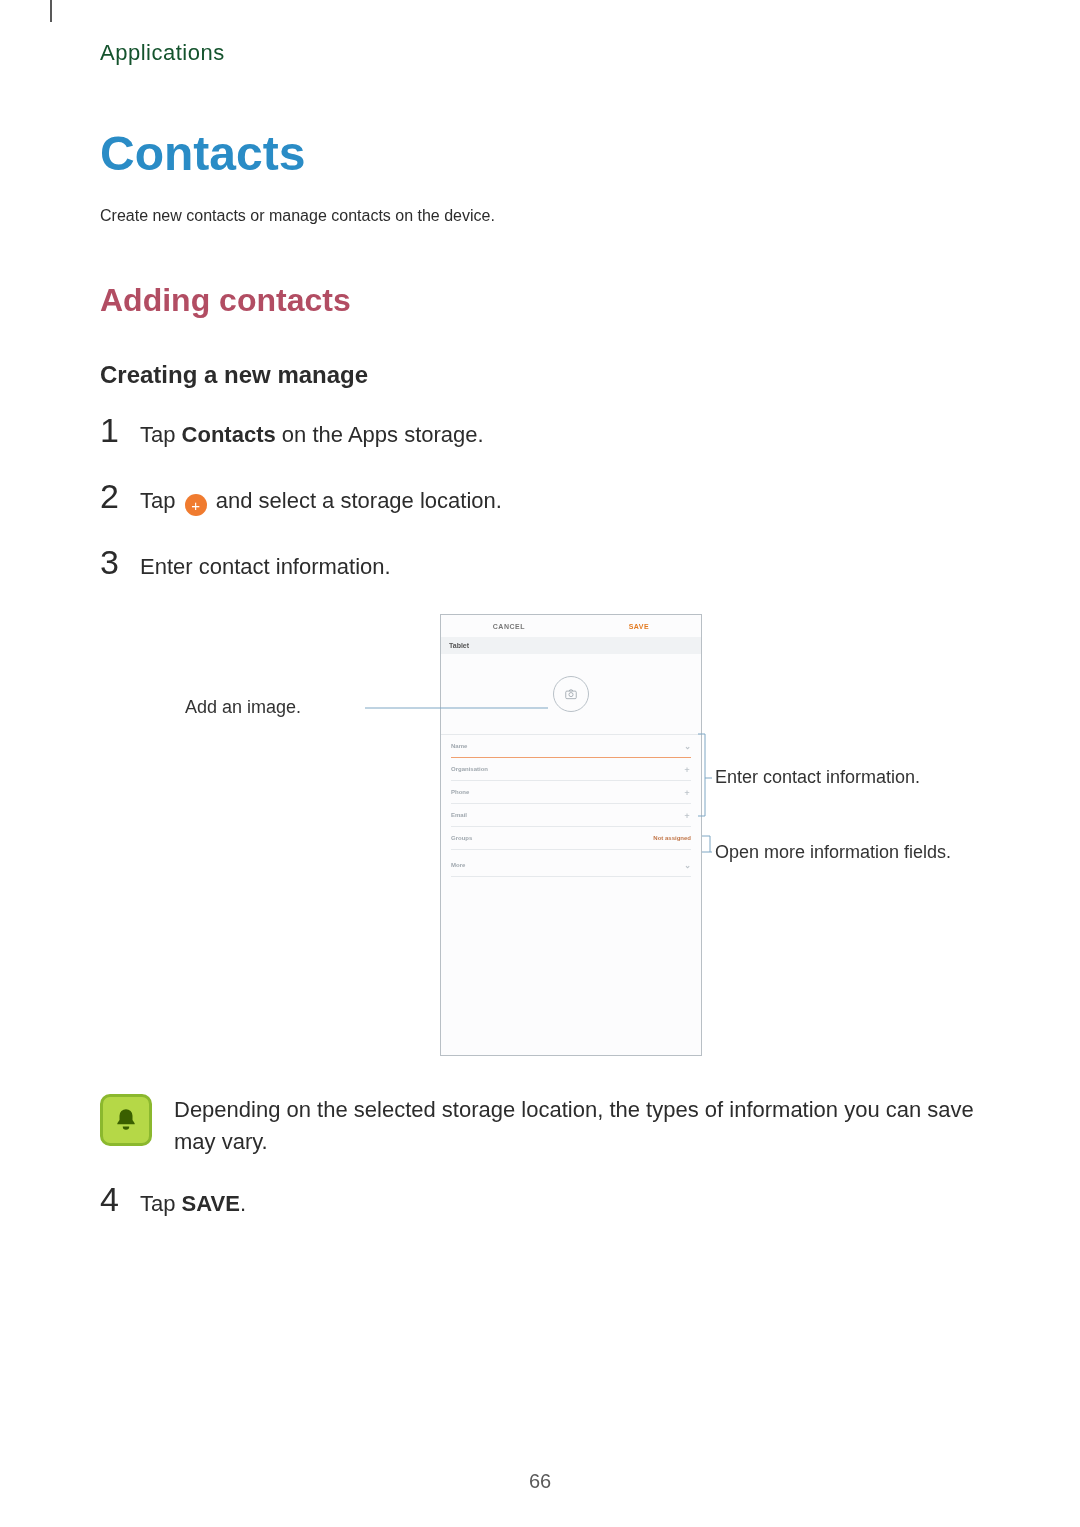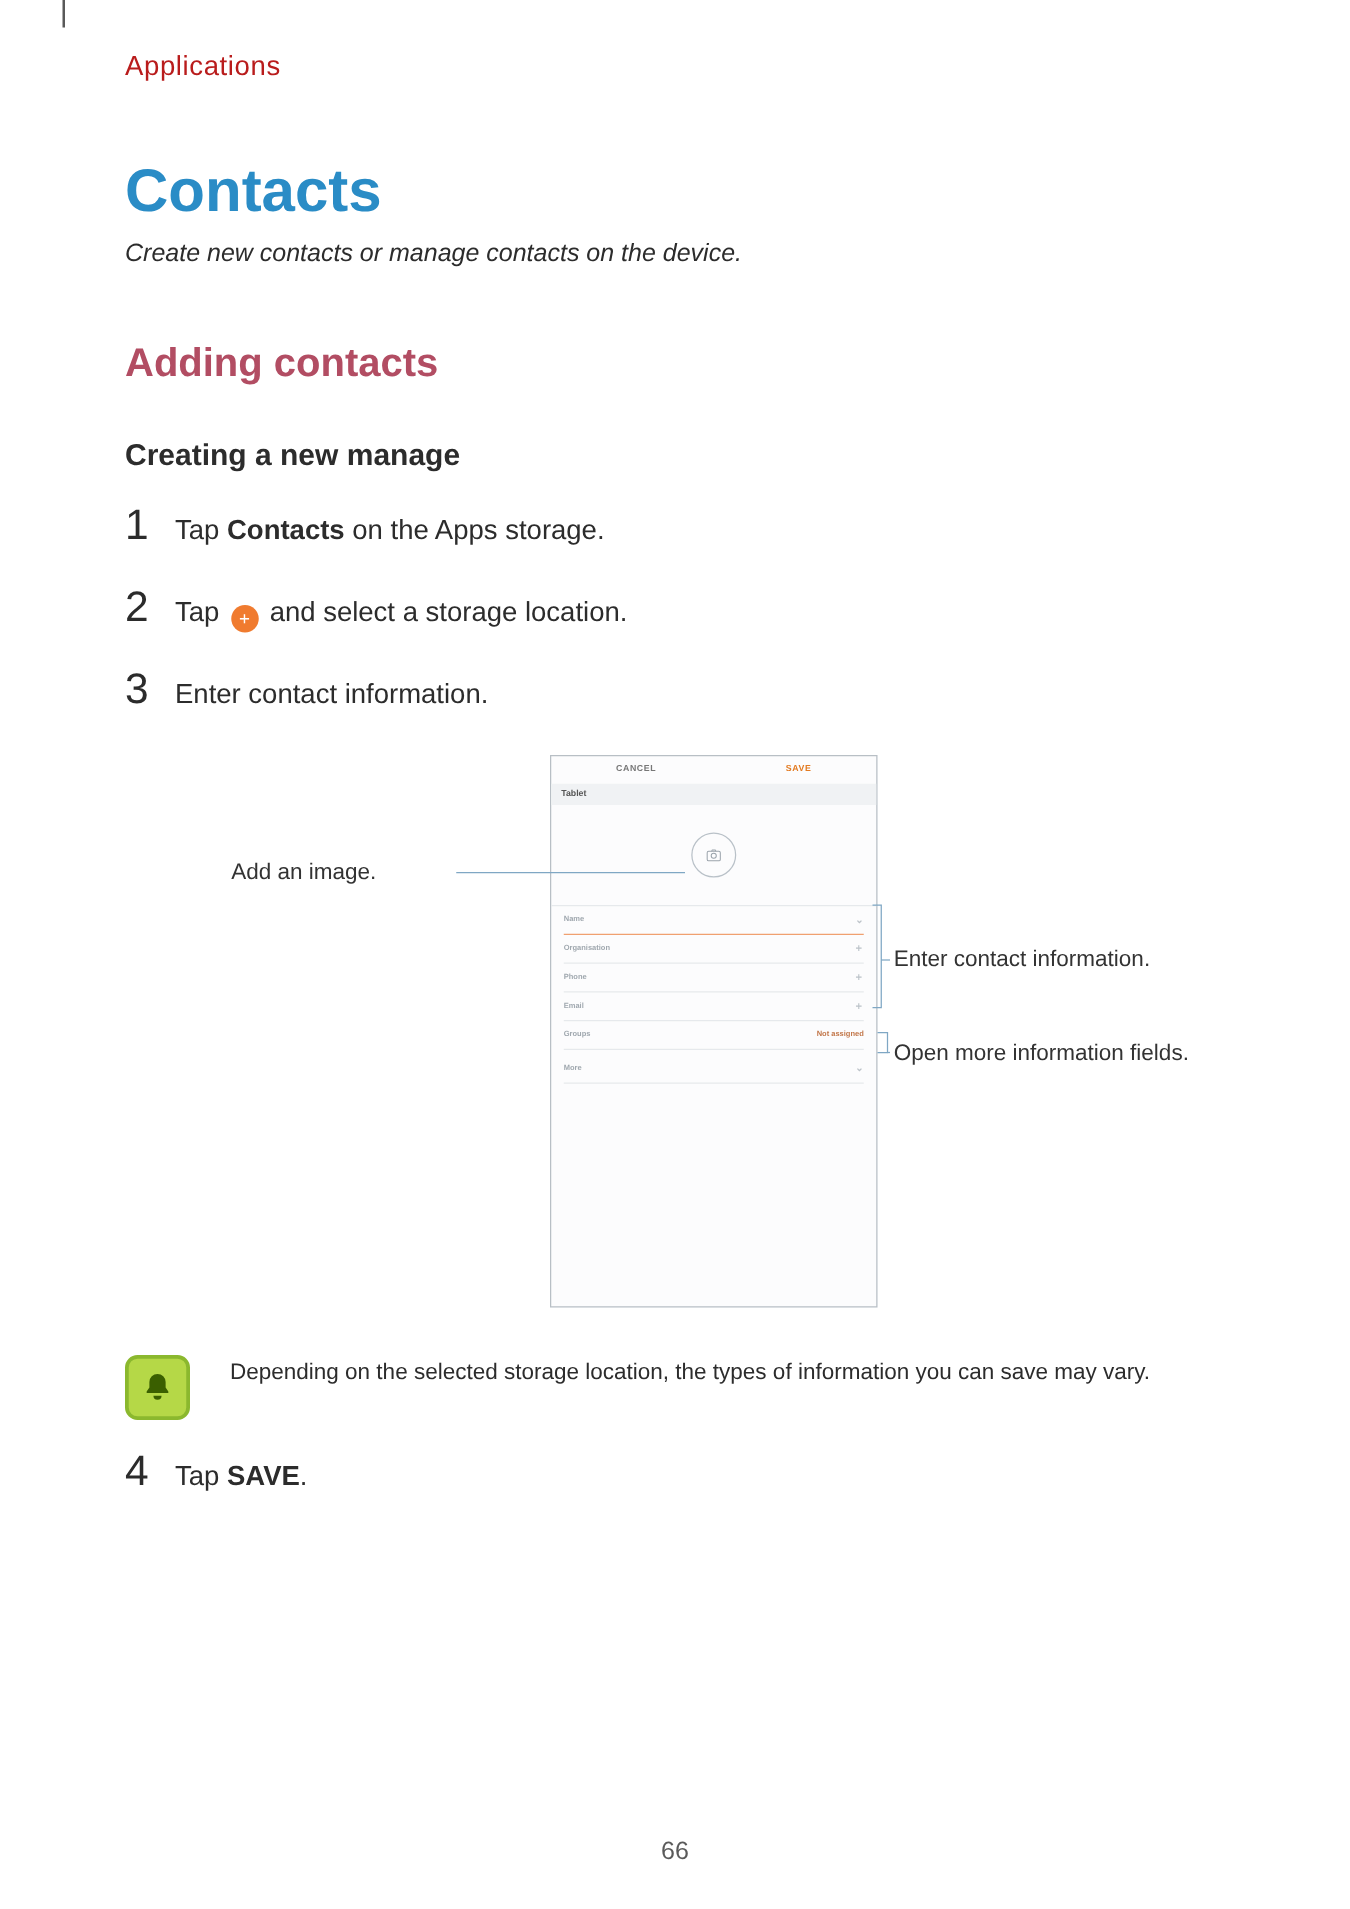--- a/index.html
+++ b/index.html
@@ -21,40 +21,39 @@
     background: #595959;
   }
   .page {
     position: absolute;
     left: 100px;
     top: 40px;
     width: 880px;
   }
   .hdr {
     font-size: 22px;
-    color: #b91c1c;
+    color: #14532d;
     letter-spacing: .5px;
   }
   h1.title {
     margin: 60px 0 0 0;
     font-size: 48px;
     font-weight: 600;
     color: #2a8cc6;
   }
   h2.sect {
     margin: 55px 0 8px 0;
     font-size: 32px;
     font-weight: 600;
     color: #b24d63;
   }
   p.body {
-    margin: 8px 0 0 0;
-    font-size: 20px;
+    margin: 24px 0 0 0;
+    font-size: 16px;
     line-height: 1.4;
-    font-style: italic;
   }
   h3.subsect {
     margin: 42px 0 0 0;
     font-size: 24px;
     font-weight: 600;
   }
   .steps {
     margin: 18px 0 0 0;
   }
   .step {
@@ -177,23 +176,23 @@
     pointer-events: none;
   }
   svg.leader line, svg.leader polyline {
     stroke: #7fa7c4;
     stroke-width: 1;
     fill: none;
   }
   
   .note {
     display: flex;
-    gap: 32px;
+    gap: 22px;
     margin: 30px 0 0 0;
-    font-size: 18px;
+    font-size: 22px;
     line-height: 1.45;
   }
   .note-icon {
     width: 46px;
     height: 46px;
     border-radius: 10px;
     background: #b5d847;
     border: 3px solid #8bb82e;
     display: flex;
     align-items: center;

